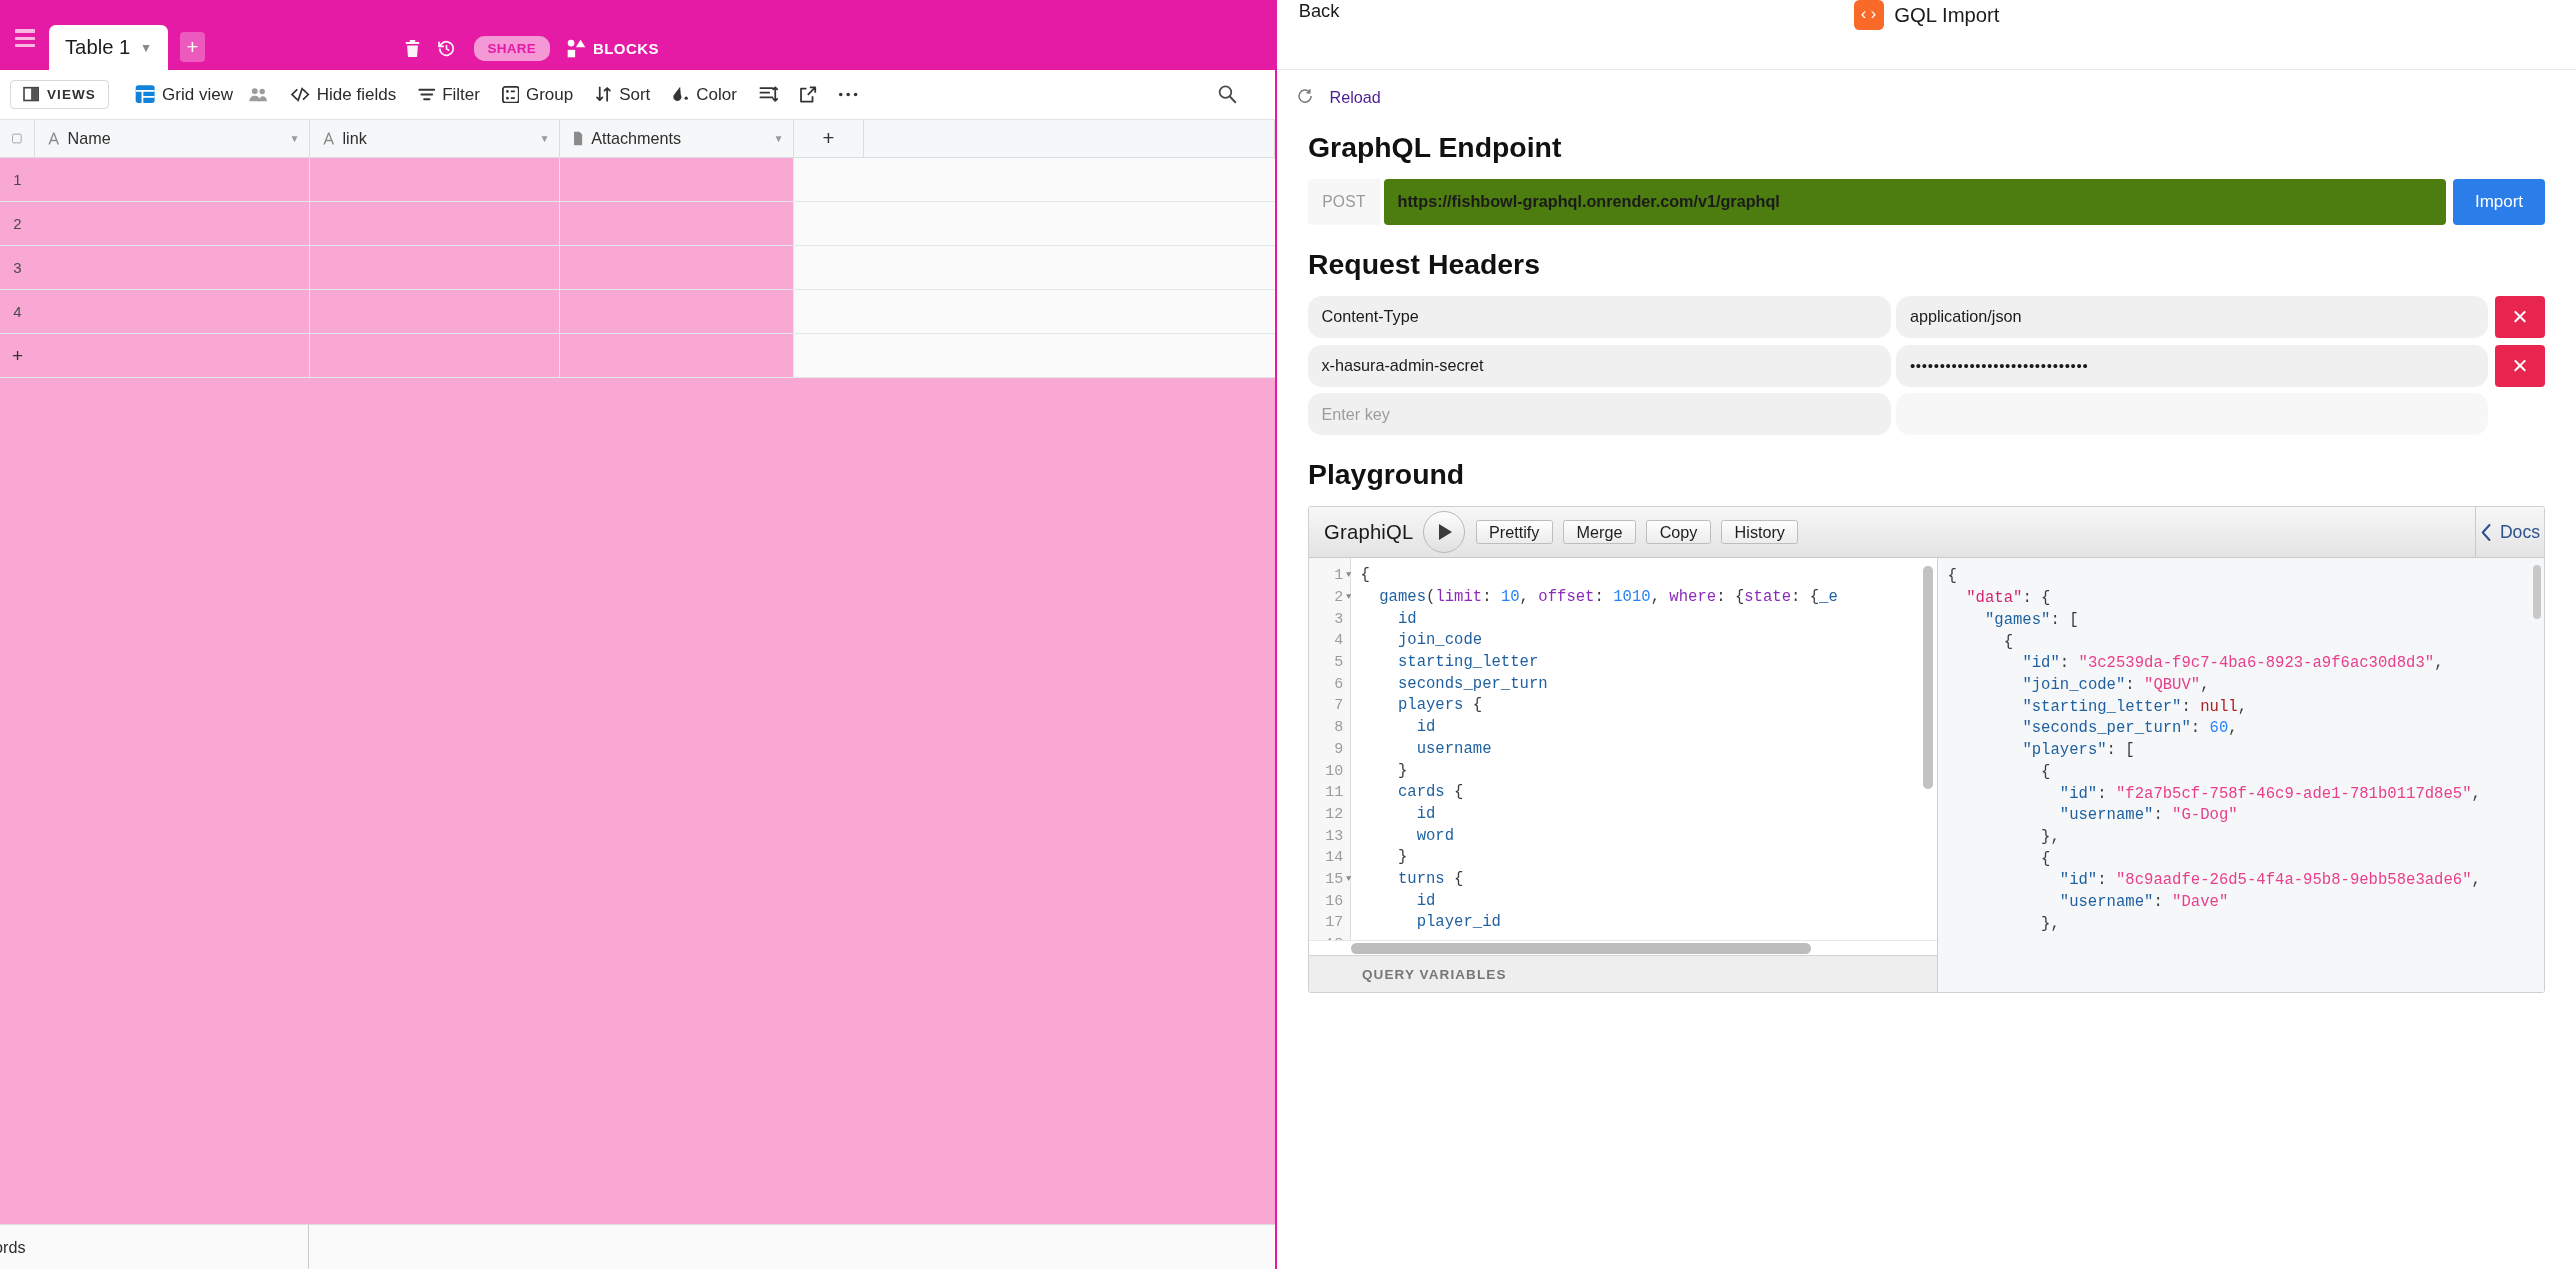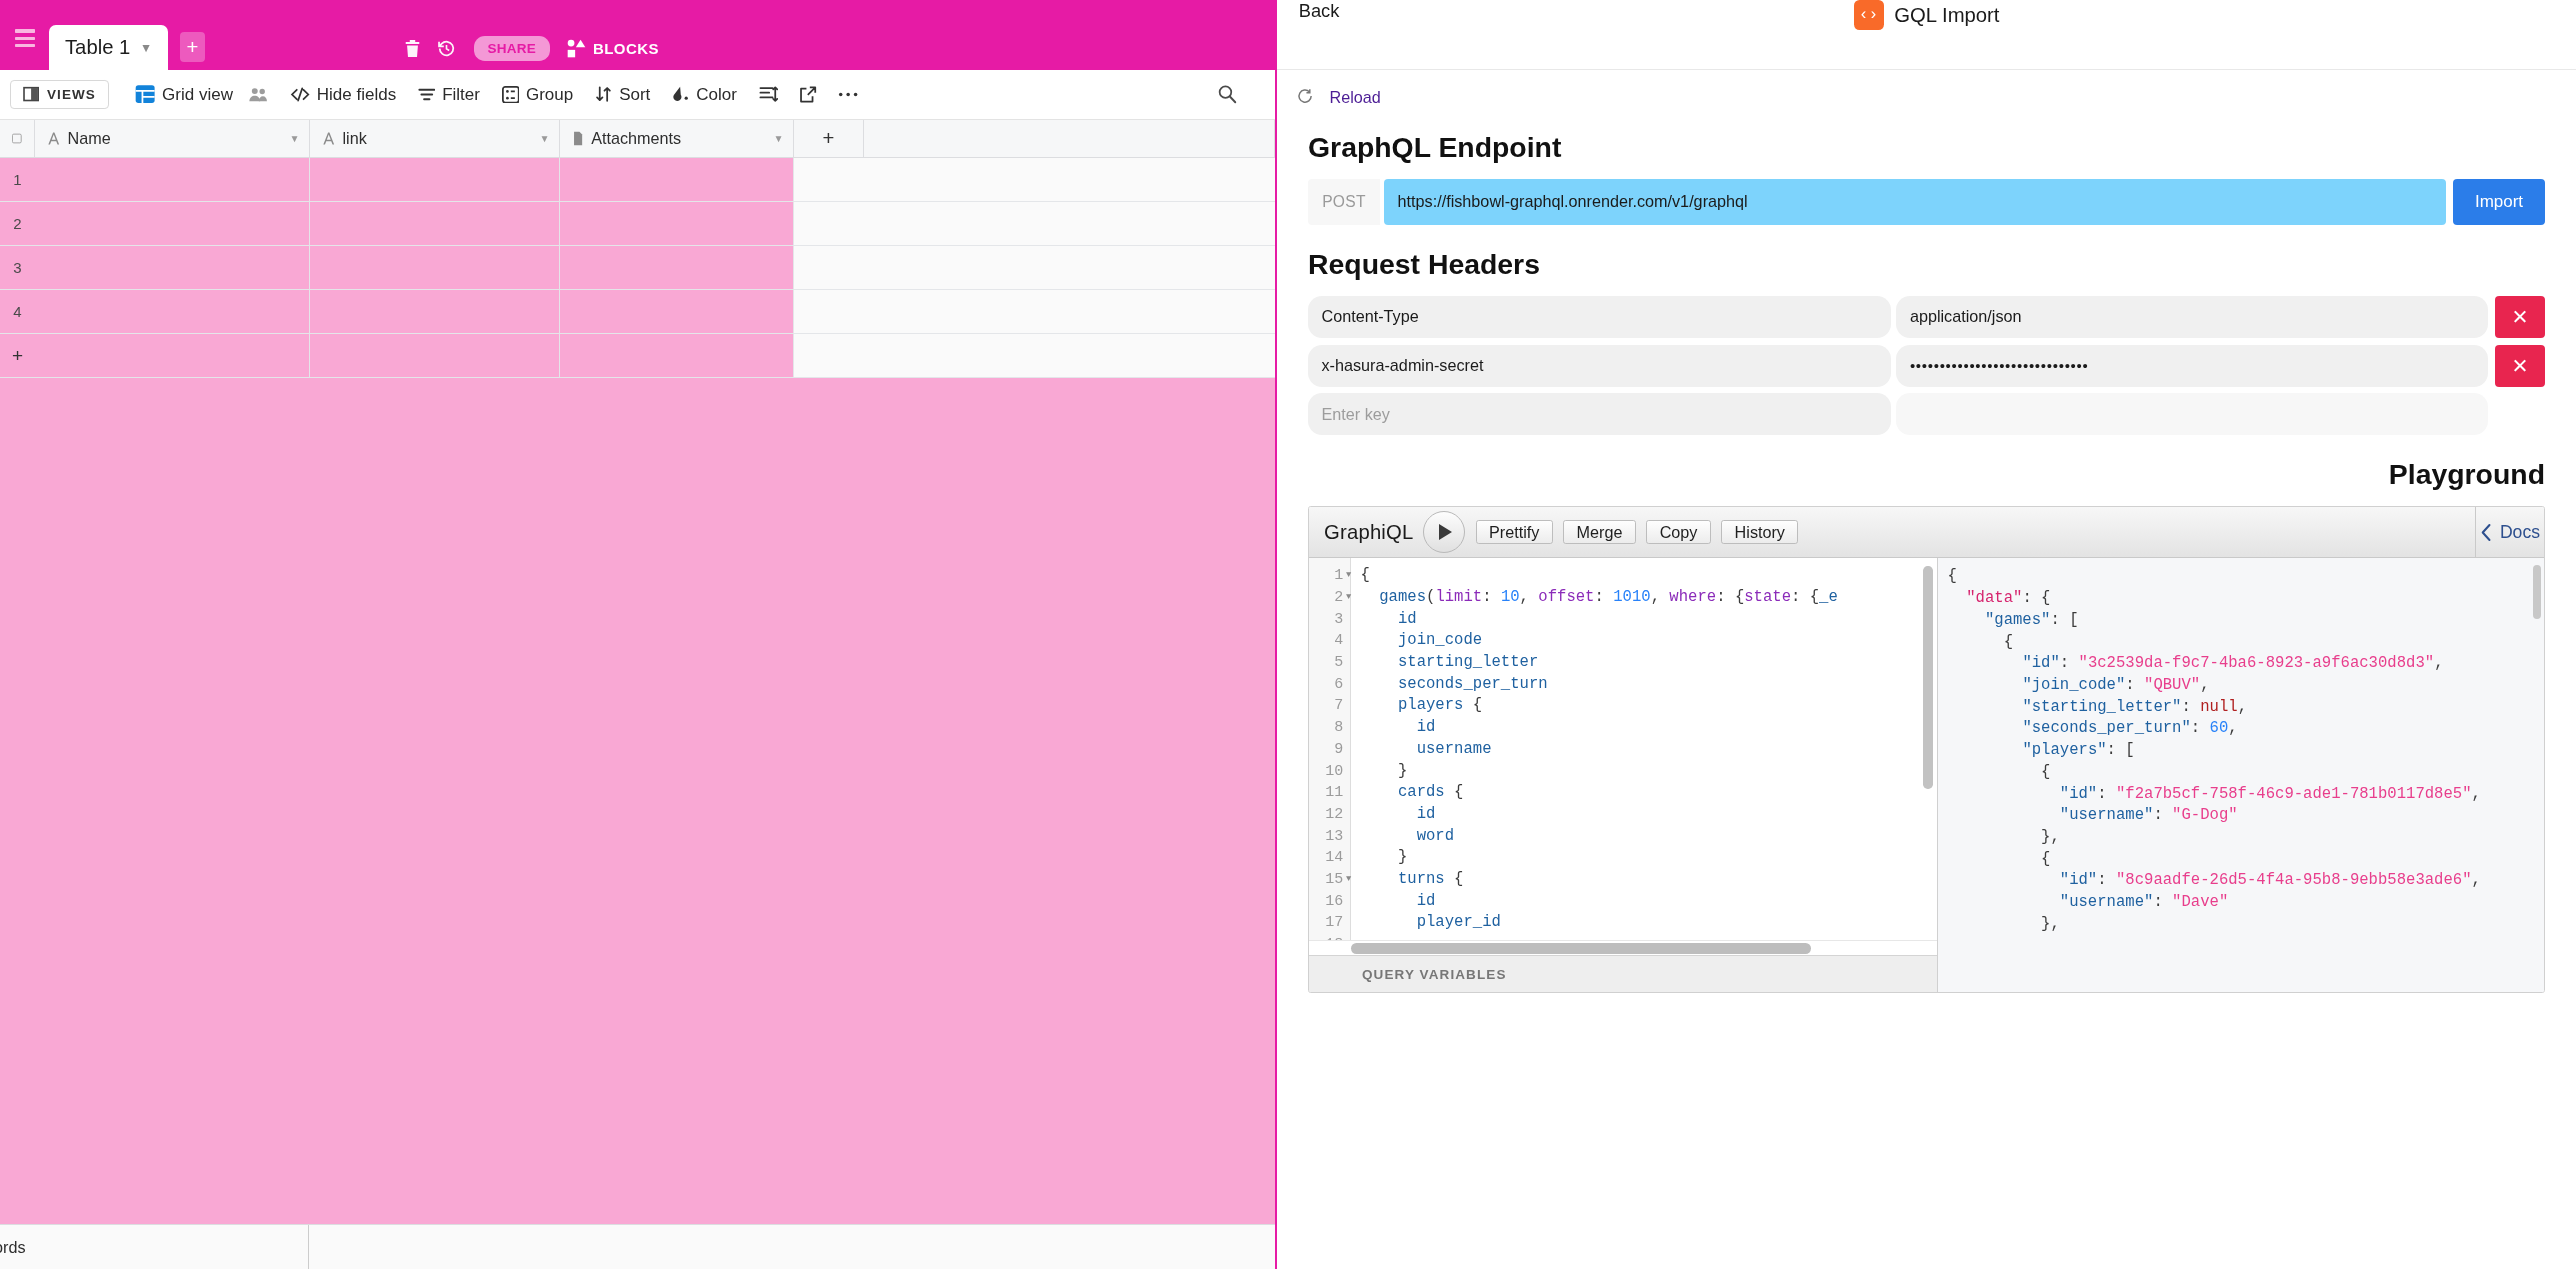--- a/index.html
+++ b/index.html
@@ -131,31 +131,31 @@
     font-family: "Liberation Mono", monospace;
   }
   .block-title { font-size: 20.3px; color: #1b1b1b; }
 
   .reload-row { height: 54px; display: flex; align-items: center; }
   .reload-btn { display:flex; align-items:flex-start; gap: 16px; font-size: 16.2px; color:#4c1d95; margin-left: 20.3px;}
 
   .block-body { flex: 1; padding: 0 31px; overflow: hidden; }
 
   .sec-title { font-size: 28.4px; color: #111; margin: 6.8px 0 15px; font-weight: bold; }
-  .sec-title.pg { margin-top: 23px; text-align: right; }
+  .sec-title.pg { margin-top: 23px; }
 
   .endpoint-row { display: flex; align-items: stretch; height: 46px; }
   .method-box {
     width: 72px; background: #f7f7f7; border-radius: 4.1px 0 0 4.1px;
     display:flex; align-items:center; justify-content:center;
     font-size: 15.6px; color: #9a9a9a; letter-spacing: 0.3px;
   }
   .url-box {
-    flex: 1; background: #7dd3fc; border-radius: 4.1px; margin-left: 4.1px;
-    display:flex; align-items:center; padding: 0 13.5px; font-size: 16.2px; color:#1b1b1b;
+    flex: 1; background: #4d7c0f; border-radius: 4.1px; margin-left: 4.1px;
+    display:flex; align-items:center; padding: 0 13.5px; font-size: 16.2px; color:#1b1b1b;font-weight:bold;
   }
   .import-btn {
     width: 92px; margin-left: 6.8px; background:#2b7de9; color:#fff;
     border-radius:4.1px; display:flex; align-items:center; justify-content:center;
     font-size: 17px; border: none; cursor: pointer;
   }
 
   .hdr-row { display:flex; align-items:stretch; height: 42px; margin-bottom: 6.8px; }
   .hdr-key, .hdr-val {
     background:#f0f0f0; border-radius:14px; display:flex; align-items:center;

